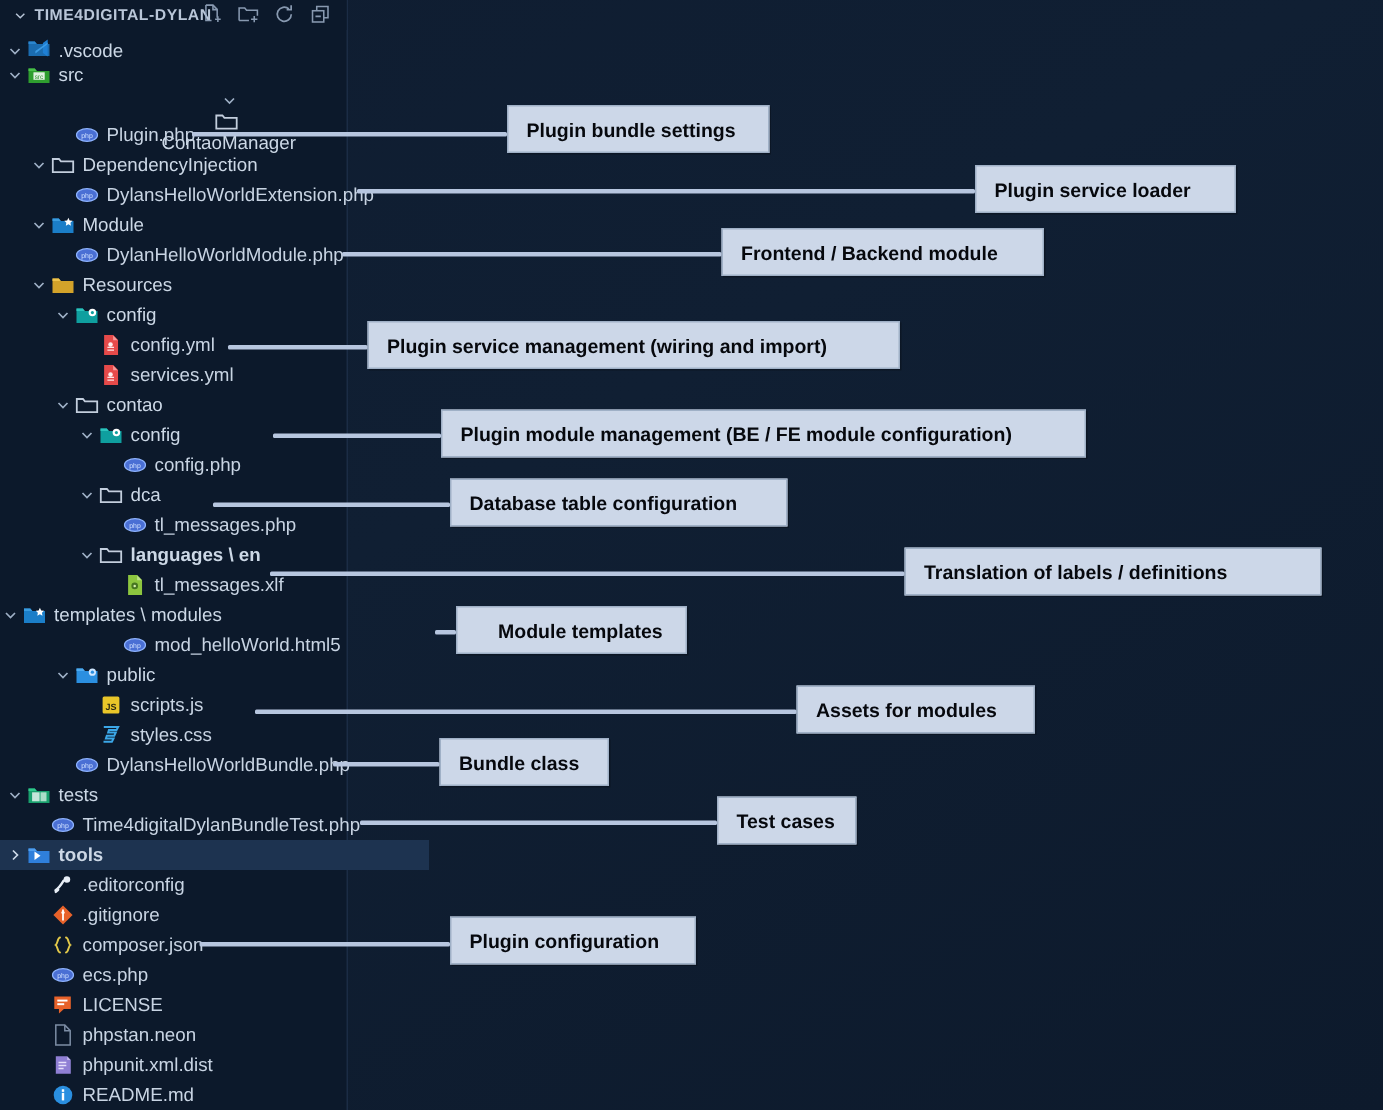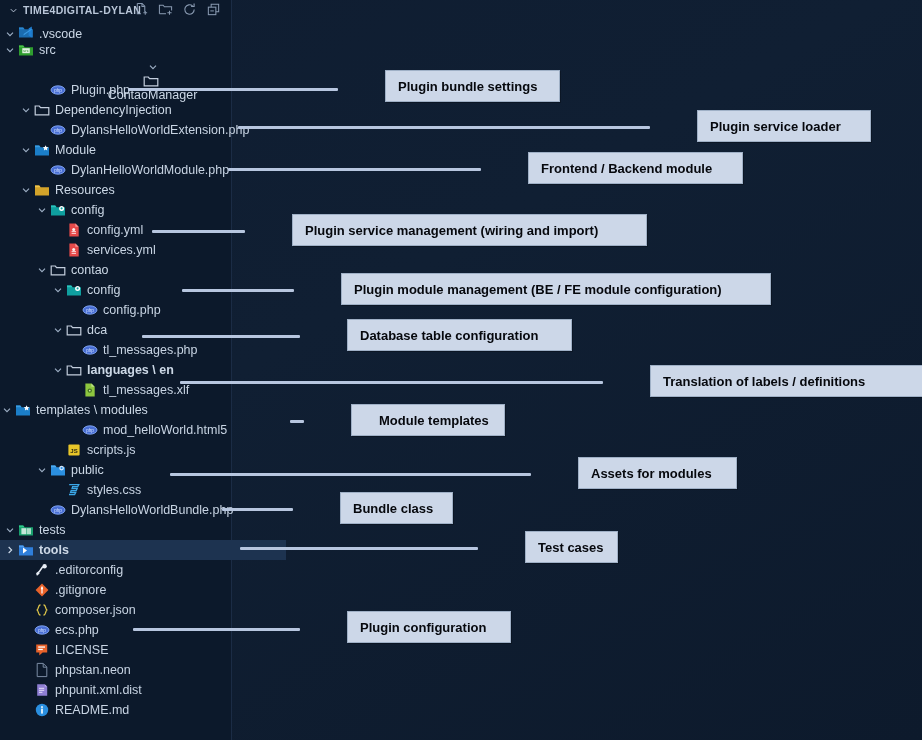--- a/index.html
+++ b/index.html
@@ -77,21 +77,20 @@
     background: #ccd7e8;
     border: 1px solid #9fb0c6;
     color: #06080d;
     font-size: 13px;
     font-weight: bold;
     display: flex; align-items: center;
     padding: 0 12px;
     height: 32px;
     box-shadow: 1px 1px 0 rgba(0,0,0,.25);
     white-space: nowrap;
-    margin-left: 47px;
   }
   .connector {
     position: absolute;
     height: 3px;
     background: #b7c6df;
     border-radius: 1px;
   }
 </style>
 </head>
 <body>
@@ -409,50 +408,50 @@
           <span class="twisty empty"></span>
           <span class="ficon">
             <svg width="16" height="16" viewBox="0 0 16 16">
               <ellipse cx="8" cy="8" rx="7" ry="4.2" fill="#4a6fd4"></ellipse>
               <ellipse cx="8" cy="8" rx="7" ry="4.2" fill="none" stroke="#8fb4ff" stroke-width=".8"></ellipse>
               <text x="8" y="9.7" font-size="4.6" fill="#cfe0ff" text-anchor="middle" font-family="sans-serif">php</text>
             </svg>
           </span>
           <span class="label">mod_helloWorld.html5</span>
         </div>
-        <div class="row file" style="padding-left: 51px;">
-          <span class="twisty empty"></span>
-          <span class="ficon">
-            <svg width="16" height="16" viewBox="0 0 16 16">
-              <rect x="2.4" y="2.4" width="11.2" height="11.2" rx="1" fill="#e9c629"></rect>
-              <text x="8" y="11.3" font-size="6" font-weight="bold" fill="#2c2a12" text-anchor="middle" font-family="sans-serif">JS</text>
-            </svg>
-          </span>
-          <span class="label">scripts.js</span>
-        </div>
         <div class="row folder" style="padding-left: 35px;">
           <span class="twisty">
             <svg width="12" height="12" viewBox="0 0 16 16">
               <path d="M4 6.2l4 4 4-4" fill="none" stroke="#9fb0c6" stroke-width="1.5"></path>
             </svg>
           </span>
           <span class="ficon">
             <svg width="16" height="16" viewBox="0 0 16 16">
               <path d="M1 3.6h4.2l1.35 1.7H15v8.1H1V3.6z" fill="#2b8fe0"></path>
               <path d="M1 3.6h4.2l1.35 1.7H1V3.6z" fill="#4fabf0"></path>
               <circle cx="11.6" cy="6.1" r="2.4" fill="#cfe6ff"></circle>
               <circle cx="11.6" cy="6.1" r="1.1" fill="#2b8fe0"></circle>
             </svg>
           </span>
           <span class="label">public</span>
         </div>
         <div class="row file" style="padding-left: 51px;">
           <span class="twisty empty"></span>
           <span class="ficon">
             <svg width="16" height="16" viewBox="0 0 16 16">
+              <rect x="2.4" y="2.4" width="11.2" height="11.2" rx="1" fill="#e9c629"></rect>
+              <text x="8" y="11.3" font-size="6" font-weight="bold" fill="#2c2a12" text-anchor="middle" font-family="sans-serif">JS</text>
+            </svg>
+          </span>
+          <span class="label">scripts.js</span>
+        </div>
+        <div class="row file" style="padding-left: 51px;">
+          <span class="twisty empty"></span>
+          <span class="ficon">
+            <svg width="16" height="16" viewBox="0 0 16 16">
               <path d="M3.2 2.6h9.6l-1.1 2.1H6.6l-.5 1.6h5.1l-1 2.2H5.2l-.6 1.8h5.1l-1.1 2.2H3" fill="none" stroke="#3ba7e8" stroke-width="1.3"></path>
             </svg>
           </span>
           <span class="label">styles.css</span>
         </div>
         <div class="row file" style="padding-left: 35px;">
           <span class="twisty empty"></span>
           <span class="ficon">
             <svg width="16" height="16" viewBox="0 0 16 16">
               <ellipse cx="8" cy="8" rx="7" ry="4.2" fill="#4a6fd4"></ellipse>
@@ -470,20 +469,31 @@
           </span>
           <span class="ficon">
             <svg width="16" height="16" viewBox="0 0 16 16">
               <path d="M1 3.6h4.2l1.35 1.7H15v8.1H1V3.6z" fill="#19a06d"></path>
               <path d="M1 3.6h4.2l1.35 1.7H1V3.6z" fill="#2fc98c"></path>
               <rect x="3.4" y="6.2" width="5" height="6" fill="#ffffff" opacity=".75"></rect>
               <rect x="9" y="6.2" width="4" height="6" fill="#cfeede" opacity=".8"></rect>
             </svg>
           </span>
           <span class="label">tests</span>
+        </div>
+        <div class="row file" style="padding-left: 19px;">
+          <span class="twisty empty"></span>
+          <span class="ficon">
+            <svg width="16" height="16" viewBox="0 0 16 16">
+              <ellipse cx="8" cy="8" rx="7" ry="4.2" fill="#4a6fd4"></ellipse>
+              <ellipse cx="8" cy="8" rx="7" ry="4.2" fill="none" stroke="#8fb4ff" stroke-width=".8"></ellipse>
+              <text x="8" y="9.7" font-size="4.6" fill="#cfe0ff" text-anchor="middle" font-family="sans-serif">php</text>
+            </svg>
+          </span>
+          <span class="label">Time4digitalDylanBundleTest.php</span>
         </div>
         <div class="row folder selected" style="padding-left: 3px;">
           <span class="twisty">
             <svg width="12" height="12" viewBox="0 0 16 16">
               <path d="M6.2 4l4 4-4 4" fill="none" stroke="#cfdcea" stroke-width="1.5"></path>
             </svg>
           </span>
           <span class="ficon">
             <svg width="16" height="16" viewBox="0 0 16 16">
               <path d="M1 3.6h4.2l1.35 1.7H15v8.1H1V3.6z" fill="#2f7fdb"></path>

